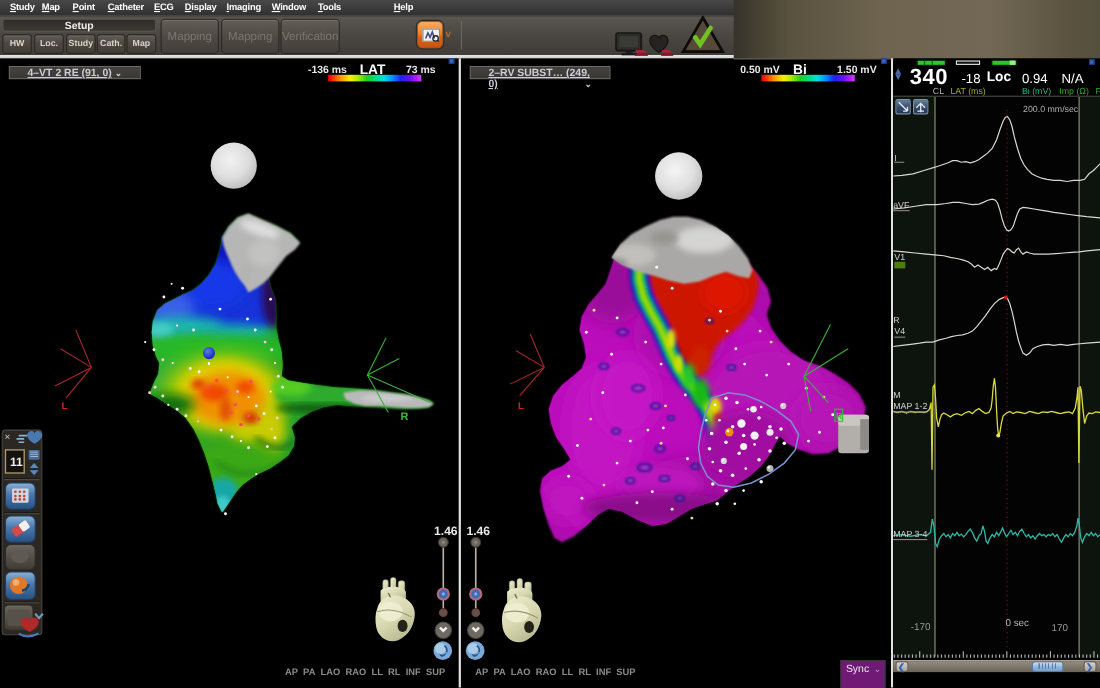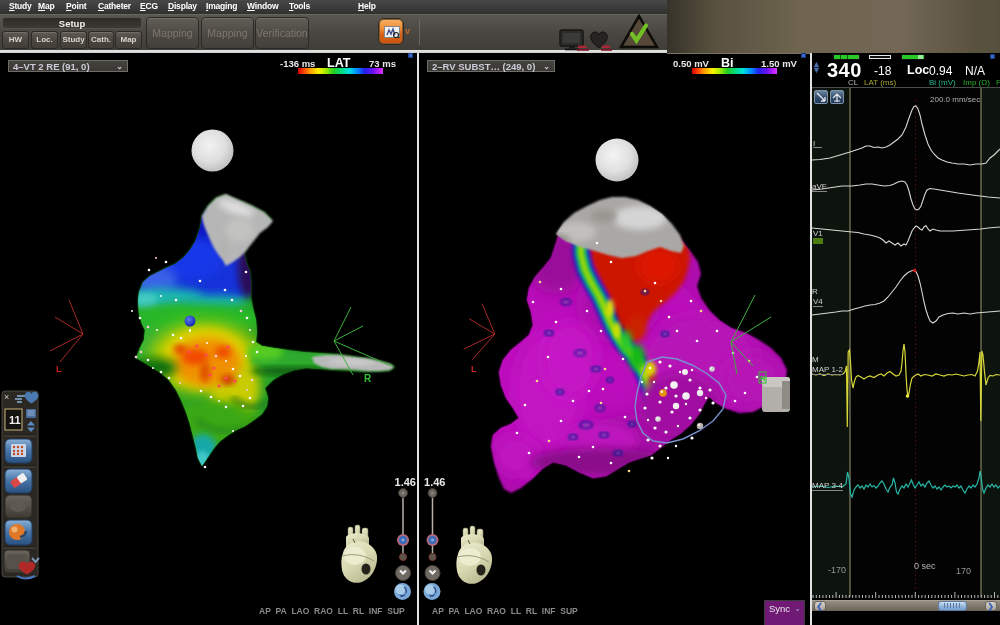--- a/index.html
+++ b/index.html
@@ -39,21 +39,21 @@
 
   #sepline { left:0; top:50px; width:668px; height:3px; background:linear-gradient(#e8e8e8,#cfcfcf); }
   #brown { left:667px; top:0; width:333px; height:54px;
     background:linear-gradient(90deg,#37332a,#59523f 15%,#6e6450 40%,#726855 70%,#5a523f 92%,#55503e);
     border-bottom:1px solid #7a7263; }
 
   
   .vdiv { width:2px; background:#e2e2e2; top:53px; height:572px; }
 
   .dd { background:linear-gradient(#44423d,#3a3834); border:1px solid #6e6c66; color:#cdccd8;
-    font-size:9.5px; font-weight:bold; line-height:10px; padding:1px 4px; }
+    font-size:9.5px; font-weight:bold; line-height:10px; padding:1px 16px;text-decoration:underline; }
   .bluedot { width:5px; height:5px; background:#3a66c8; border:1px solid #1a3a80; }
 
   .scalelbl { color:#e8e8e8; font-size:9.5px; font-weight:bold; }
   .scalettl { color:#fff; font-size:12.5px; font-weight:bold; }
   .cbar { height:6px; background:linear-gradient(90deg,#d40000,#ff4400 7%,#ff9900 14%,#ffee00 24%,#aaee00 32%,#22cc22 42%,#00dd88 52%,#00e0e0 60%,#0088ff 70%,#2222ee 78%,#6611ee 88%,#cc22ff 97%,#d040ff); }
 
   .orient { color:#8a8a8a; font-size:8.5px; font-weight:bold; letter-spacing:0; }
 
   
   #ecg { left:812px; top:53px; width:188px; height:572px; background:#000; }
@@ -554,21 +554,21 @@
 <div class="abs" style="left:22px;top:2px;width:25px;height:4px;background:#28c828;outline:1px solid #111;"></div>
 <div class="abs" style="left:28px;top:2px;width:1px;height:4px;background:#0a600a;"></div>
 <div class="abs" style="left:35px;top:2px;width:1px;height:4px;background:#0a600a;"></div>
 <div class="abs" style="left:57px;top:2px;width:22px;height:4px;background:#111;border:1px solid #e8e8e8;"></div>
 <div class="abs" style="left:90px;top:2px;width:22px;height:4px;background:#28c828;outline:1px solid #111;"></div>
 <div class="abs" style="left:106px;top:2px;width:5px;height:4px;background:#9ae89a;"></div>
 <div class="bluedot abs" style="left:178px;top:0.5px;"></div>
 <div class="abs" style="left:0px;top:8px;color:#4a6aaa;font-size:9px;line-height:6px;">▲<br>▼</div>
 <div class="hdrbig abs" style="left:15px;top:6px;font-size:20px;letter-spacing:0.5px;">340</div>
 <div class="hdrbig abs" style="left:62px;top:11px;font-size:12px;font-weight:normal;text-align:right;">-18</div>
-<div class="hdrbig abs" style="left:95px;top:10px;font-size:12.5px;">Loc</div>
+<div class="hdrbig abs" style="left:85px;top:10px;font-size:12.5px;">Loc</div>
 <div class="hdrbig abs" style="left:117px;top:11px;font-size:12px;font-weight:normal;">0.94</div>
 <div class="hdrbig abs" style="left:153px;top:11px;font-size:12px;font-weight:normal;">N/A</div>
 <div class="hlbl abs" style="left:36px;top:25px;color:#b8b8b8;">CL</div>
 <div class="hlbl abs" style="left:52px;top:25px;color:#a8a830;">LAT (ms)</div>
 <div class="hlbl abs" style="left:117px;top:25px;color:#28b890;">Bi (mV)</div>
 <div class="hlbl abs" style="left:151px;top:25px;color:#28b028;">Imp (Ω)</div>
 <div class="hlbl abs" style="left:184px;top:25px;color:#28b028;">F</div>
 <div class="abs" style="left:0;top:34px;width:188px;height:1px;background:#4a4e4a;"></div>
 <div class="ebtn" style="left:2px;top:37px;z-index:6;"></div>
 <div class="ebtn" style="left:18px;top:37px;z-index:6;"></div>

